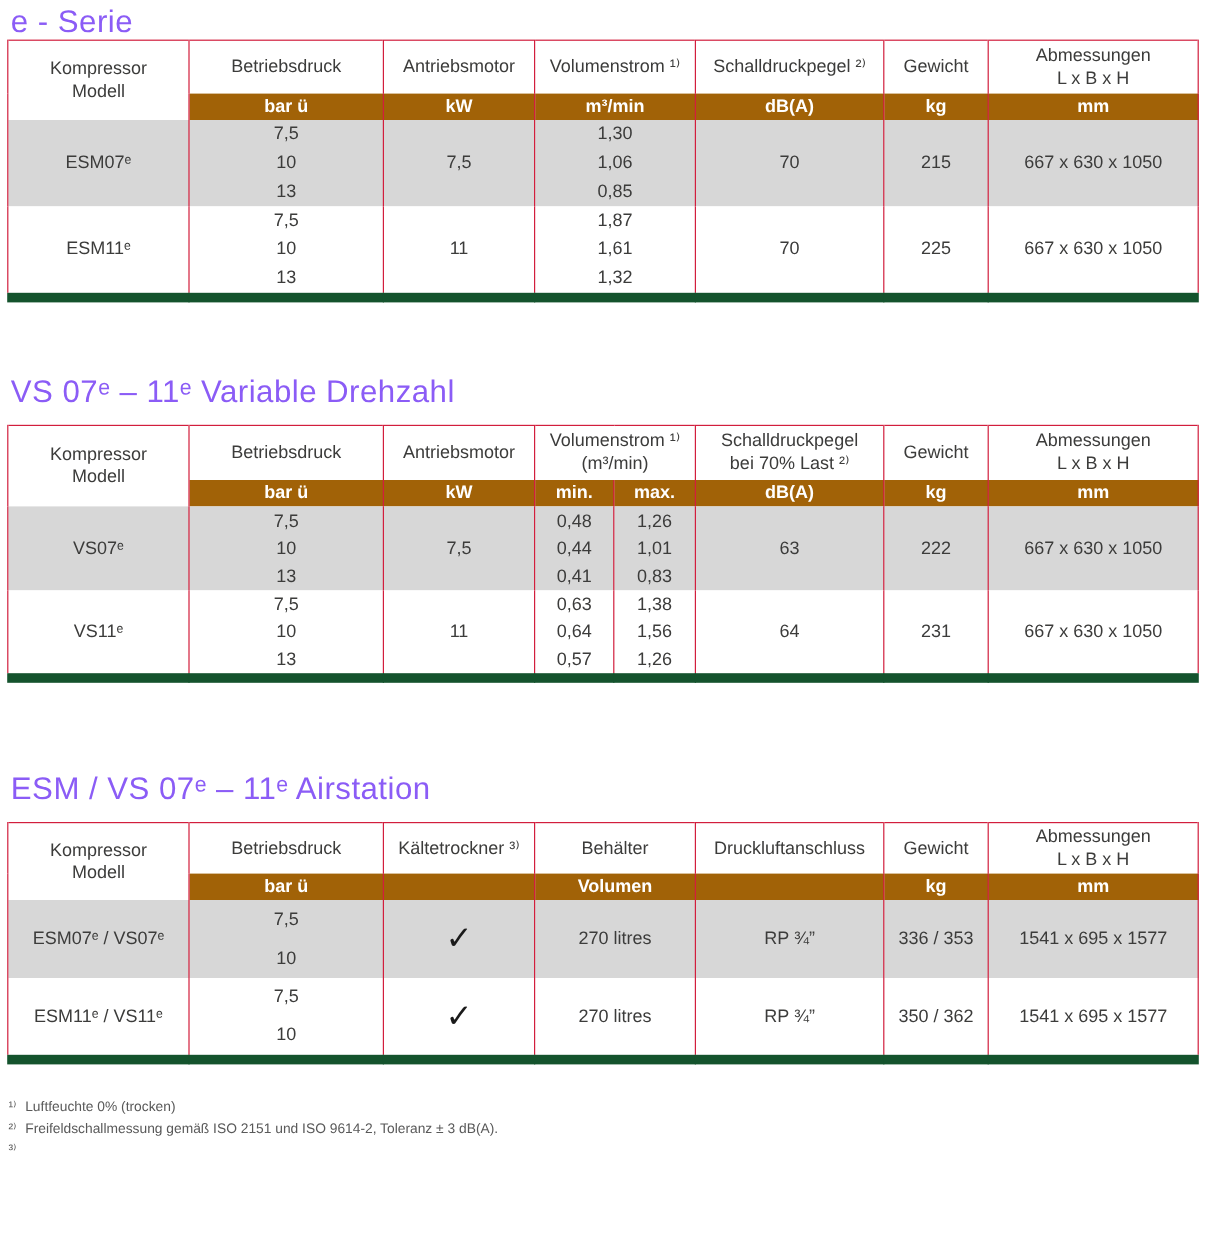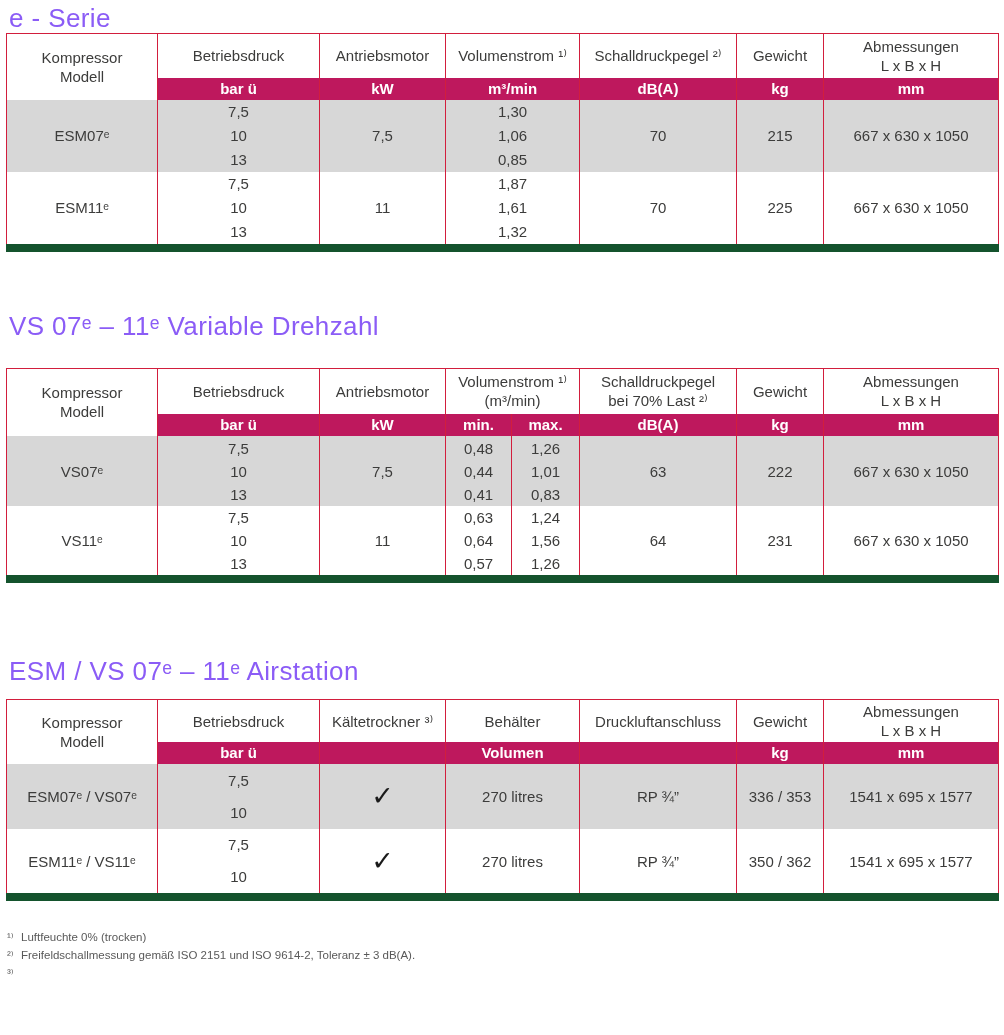--- a/index.html
+++ b/index.html
@@ -16,21 +16,21 @@
   .title {
     color: #8b5cf6;
     font-weight: 400;
     letter-spacing: 0.4px;
     font-size: 26px;
     line-height: 30px;
   }
   h1.title { margin: 3px 0 0 3px; }
   h2.title { margin: 0 0 0 3px; line-height: 32px; }
   #title-t1 { margin-top: 10px; margin-bottom: 8px; }
-  #title-t2 { margin-top: 58px; margin-bottom: 26px; }
+  #title-t2 { margin-top: 58px; margin-bottom: 12px; }
   #title-t3 { margin-top: 72px; margin-bottom: 12px; }
 
   table.spec {
     border-collapse: collapse;
     table-layout: fixed;
     width: 992px;
     border-top: 1px solid #d21e3d;
     border-bottom: 8px solid #14532d;
   }
   table.spec th, table.spec td {
@@ -46,21 +46,21 @@
     font-size: 15px;
     line-height: 19px;
     padding: 2px 5px;
     white-space: pre-line;
     color: #3c3c3b;
   }
   #table1 tr.label-row th { height: 44px; }
   #table2 tr.label-row th { height: 46px; }
   #table3 tr.label-row th { height: 41px; }
   tr.unit-row th {
-    background: #be185d;
+    background: #a16207;
     color: #ffffff;
     font-weight: 700;
     font-size: 15px;
     height: 22px;
     line-height: 22px;
   }
   tbody td { font-size: 15px; background: #ffffff; }
   tr.gray td { background: #d7d7d7; }
   #table1 tbody tr { height: 72px; }
   #table2 tbody tr { height: 70px; }
@@ -245,21 +245,21 @@
         <td>11</td>
         <td>
             <div class="stack3">
           <div>0,63</div>
           <div>0,64</div>
           <div>0,57</div>
         </div>
           </td>
         <td>
             <div class="stack3">
-          <div>1,24</div>
+          <div>1,38</div>
           <div>1,56</div>
           <div>1,26</div>
         </div>
           </td>
         <td>64</td>
         <td>231</td>
         <td>667 x 630 x 1050</td>
       </tr>
     </tbody>
   </table>

